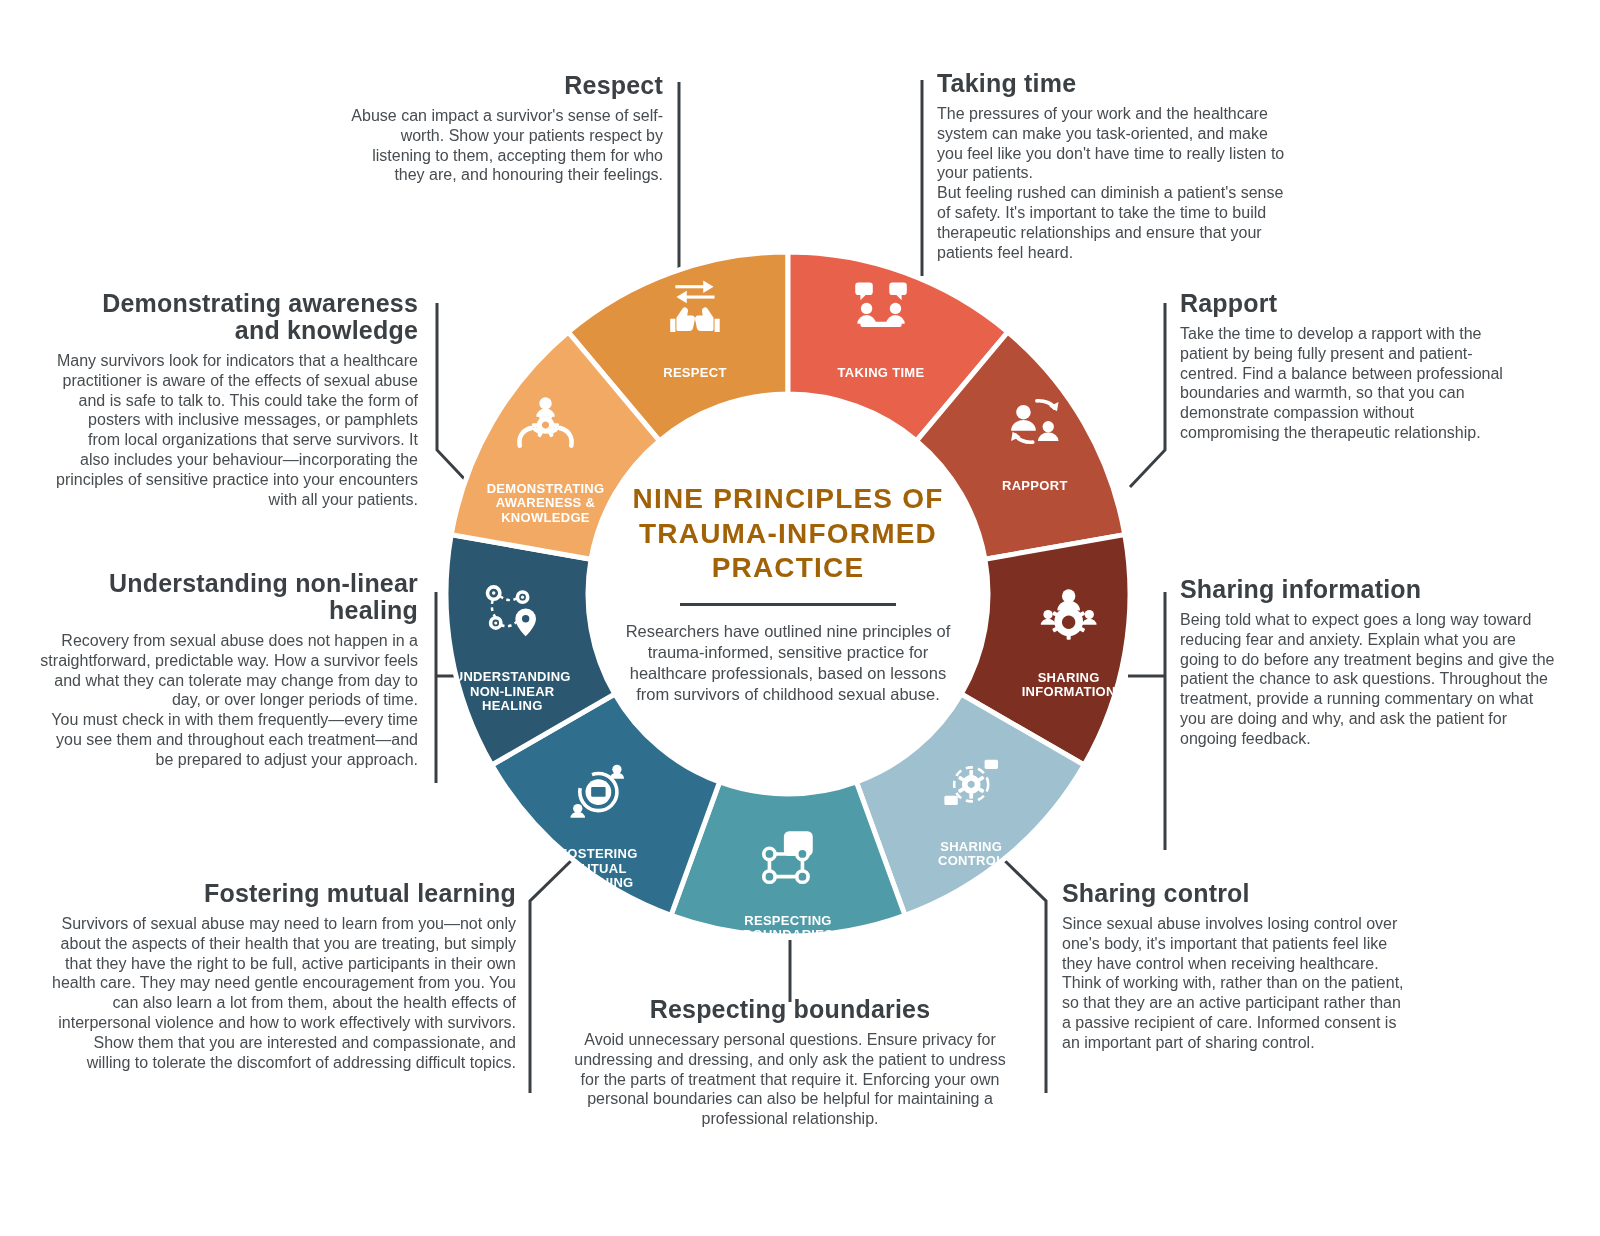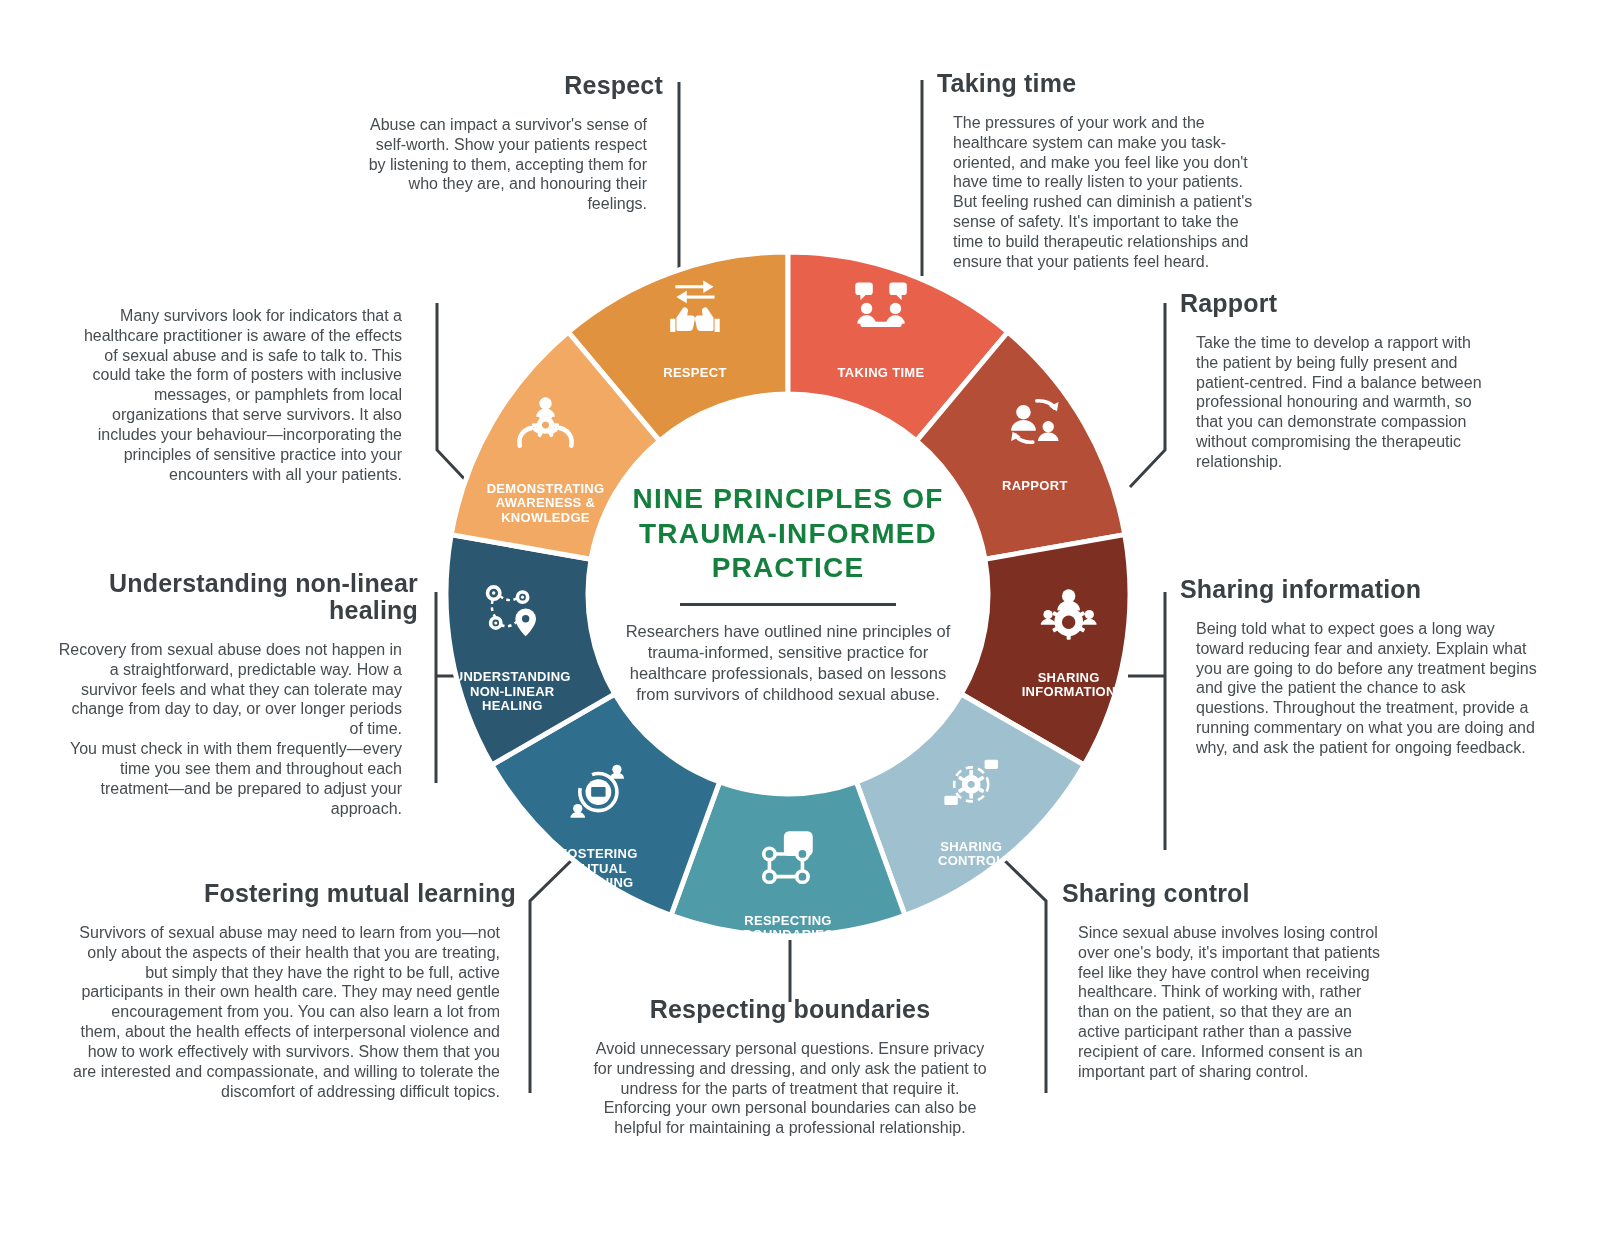--- a/index.html
+++ b/index.html
@@ -1,36 +1,36 @@
 <!DOCTYPE html>
 <html><head>
 <meta charset="utf-8">
 <style>
   html,body{margin:0;padding:0;background:#fff;}
   #canvas{position:relative;width:1600px;height:1236px;background:#ffffff;overflow:hidden;
           font-family:"Liberation Sans","DejaVu Sans",sans-serif;color:#44484c;}
   .tb{position:absolute;}
   .tb h2{margin:0 0 7px 0;font-size:25px;line-height:1.08;font-weight:bold;color:#3b4044;letter-spacing:.2px;}
-  .tb p{margin:16px;font-size:16px;line-height:1.24;color:#474c50;white-space:pre-line;}
+  .tb p{margin:0;font-size:16px;line-height:1.24;color:#474c50;white-space:pre-line;}
   .t-right{text-align:right;}
   .t-left{text-align:left;}
   .t-center{text-align:center;}
 
   .tb-respect{left:343px;top:72px;width:320px;}
   .tb-taking-time{left:937px;top:70px;width:348px;}
   .tb-rapport{left:1180px;top:290px;width:330px;}
   .tb-sharing-information{left:1180px;top:576px;width:378px;}
   .tb-sharing-control{left:1062px;top:880px;width:348px;}
   .tb-respecting-boundaries{left:570px;top:996px;width:440px;}
   .tb-fostering-mutual-learning{left:52px;top:880px;width:464px;}
   .tb-understanding-non-linear-healing{left:38px;top:570px;width:380px;}
   .tb-demonstrating-awareness{left:56px;top:290px;width:362px;}
 
   #center-text{position:absolute;left:588px;top:482px;width:400px;text-align:center;}
-  #center-text .c-title{font-size:28px;font-weight:bold;color:#15803d;letter-spacing:1.2px;
+  #center-text .c-title{font-size:28px;font-weight:bold;color:#a16207;letter-spacing:1.2px;
                         line-height:1.24;white-space:pre-line;}
   #center-text .c-divider{width:216px;height:3px;background:#3b4044;margin:17px auto 15px auto;}
   #center-text .c-desc{font-size:16.5px;line-height:1.28;color:#474c50;width:342px;margin:12px auto;}
 
   svg text{font-family:"Liberation Sans","DejaVu Sans",sans-serif;}
   .seg-label{font-size:13px;font-weight:bold;fill:#ffffff;letter-spacing:.3px;}
 </style>
 </head>
 <body>
 
@@ -230,21 +230,21 @@
     <h2>Respect</h2>
     <p>Abuse can impact a survivor's sense of self-worth. Show your patients respect by listening to them, accepting them for who they are, and honouring their feelings.</p>
   </div>
   <div class="tb tb-taking-time t-left">
     <h2>Taking time</h2>
     <p>The pressures of your work and the healthcare system can make you task-oriented, and make you feel like you don't have time to really listen to your patients.
 But feeling rushed can diminish a patient's sense of safety. It's important to take the time to build therapeutic relationships and ensure that your patients feel heard.</p>
   </div>
   <div class="tb tb-rapport t-left">
     <h2>Rapport</h2>
-    <p>Take the time to develop a rapport with the patient by being fully present and patient-centred. Find a balance between professional honouring and warmth, so that you can demonstrate compassion without compromising the therapeutic relationship.</p>
+    <p>Take the time to develop a rapport with the patient by being fully present and patient-centred. Find a balance between professional boundaries and warmth, so that you can demonstrate compassion without compromising the therapeutic relationship.</p>
   </div>
   <div class="tb tb-sharing-information t-left">
     <h2>Sharing information</h2>
     <p>Being told what to expect goes a long way toward reducing fear and anxiety. Explain what you are going to do before any treatment begins and give the patient the chance to ask questions. Throughout the treatment, provide a running commentary on what you are doing and why, and ask the patient for ongoing feedback.</p>
   </div>
   <div class="tb tb-sharing-control t-left">
     <h2>Sharing control</h2>
     <p>Since sexual abuse involves losing control over one's body, it's important that patients feel like they have control when receiving healthcare. Think of working with, rather than on the patient, so that they are an active participant rather than a passive recipient of care. Informed consent is an important part of sharing control.</p>
   </div>
   <div class="tb tb-respecting-boundaries t-center">
@@ -254,16 +254,17 @@
   <div class="tb tb-fostering-mutual-learning t-right">
     <h2>Fostering mutual learning</h2>
     <p>Survivors of sexual abuse may need to learn from you—not only about the aspects of their health that you are treating, but simply that they have the right to be full, active participants in their own health care. They may need gentle encouragement from you. You can also learn a lot from them, about the health effects of interpersonal violence and how to work effectively with survivors. Show them that you are interested and compassionate, and willing to tolerate the discomfort of addressing difficult topics.</p>
   </div>
   <div class="tb tb-understanding-non-linear-healing t-right">
     <h2>Understanding non-linear healing</h2>
     <p>Recovery from sexual abuse does not happen in a straightforward, predictable way. How a survivor feels and what they can tolerate may change from day to day, or over longer periods of time.
 You must check in with them frequently—every time you see them and throughout each treatment—and be prepared to adjust your approach.</p>
   </div>
   <div class="tb tb-demonstrating-awareness t-right">
+    <h2>Demonstrating awareness and knowledge</h2>
     <p>Many survivors look for indicators that a healthcare practitioner is aware of the effects of sexual abuse and is safe to talk to. This could take the form of posters with inclusive messages, or pamphlets from local organizations that serve survivors. It also includes your behaviour—incorporating the principles of sensitive practice into your encounters with all your patients.</p>
   </div>
 
 </div>
 
 </body></html>

